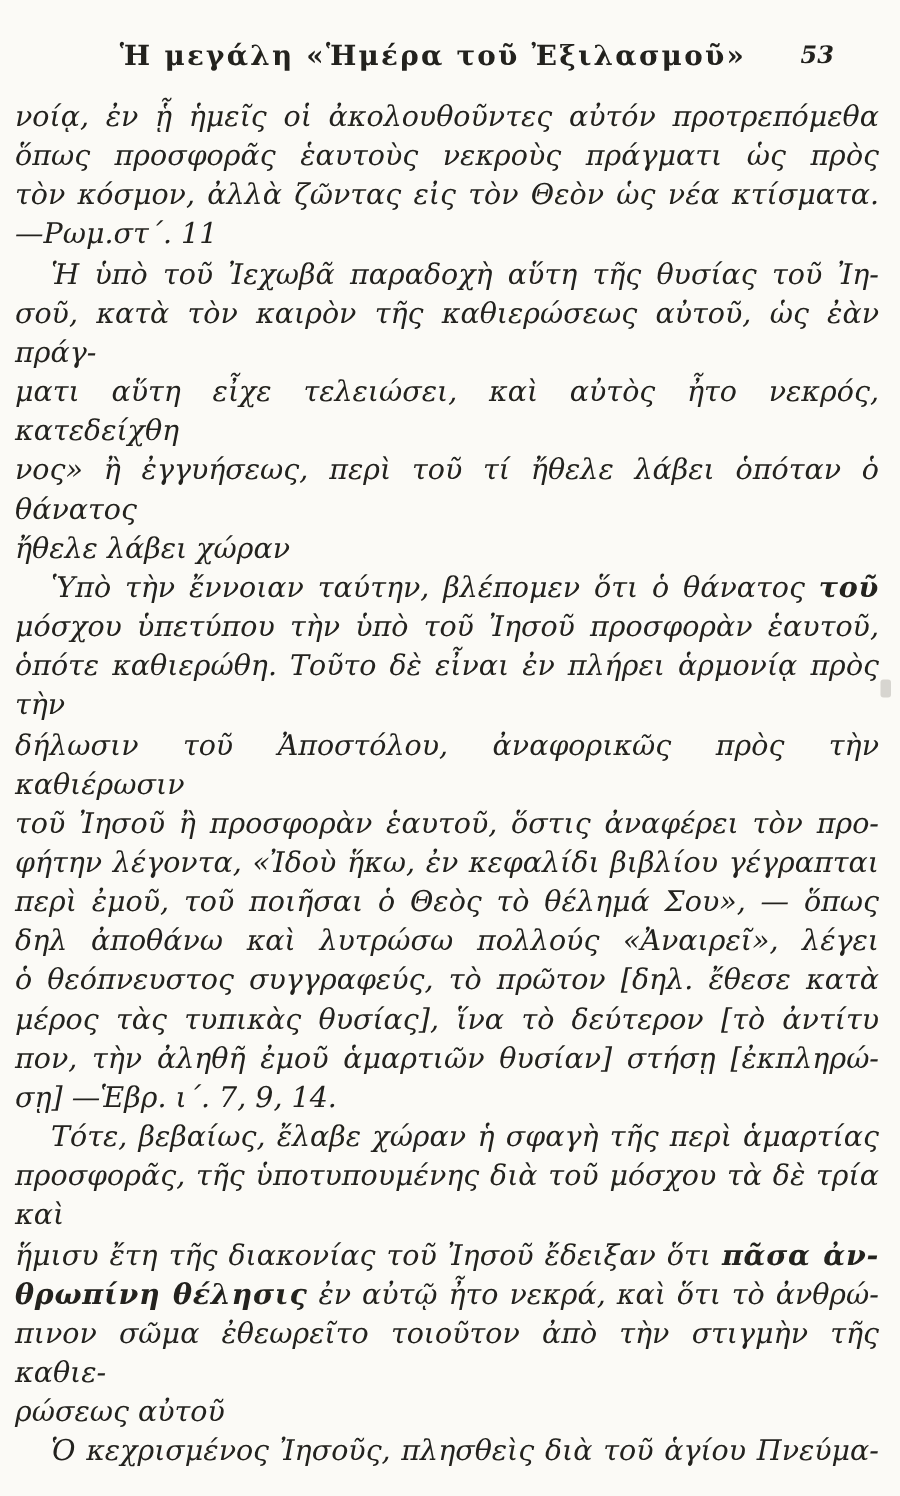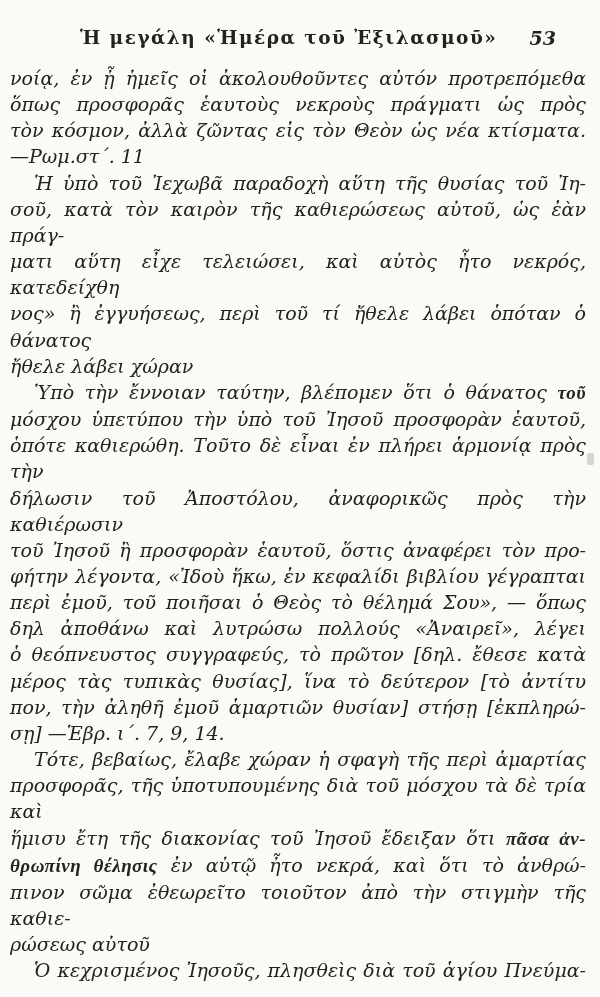--- a/index.html
+++ b/index.html
@@ -33,21 +33,21 @@
     font-weight: 700;
     font-size: 18.5px;
     letter-spacing: 1.5px;
     white-space: nowrap;
   }
   .page-number {
     position: absolute;
     right: 28px;
     top: 0;
     font-weight: 700;
-    font-size: 19px;
+    font-size: 16px;
     font-style: italic;
   }
   
   .text-block {
     position: absolute;
     top: 65px;
     left: 10px;
     width: 576px;
     font-style: italic;
     font-size: 19px;
@@ -61,21 +61,20 @@
   }
   .line.last {
     text-align-last: left;
   }
   .line.indent {
     text-indent: 24px;
   }
   .bold {
     font-weight: 700;
     letter-spacing: 0.5px;
-    font-family: Liberation Serif, serif;
   }
   
   .scan-speck {
     position: absolute;
     right: 6px;
     top: 453px;
     width: 7px;
     height: 12px;
     background: #b9b7b0;
     border-radius: 2px;

